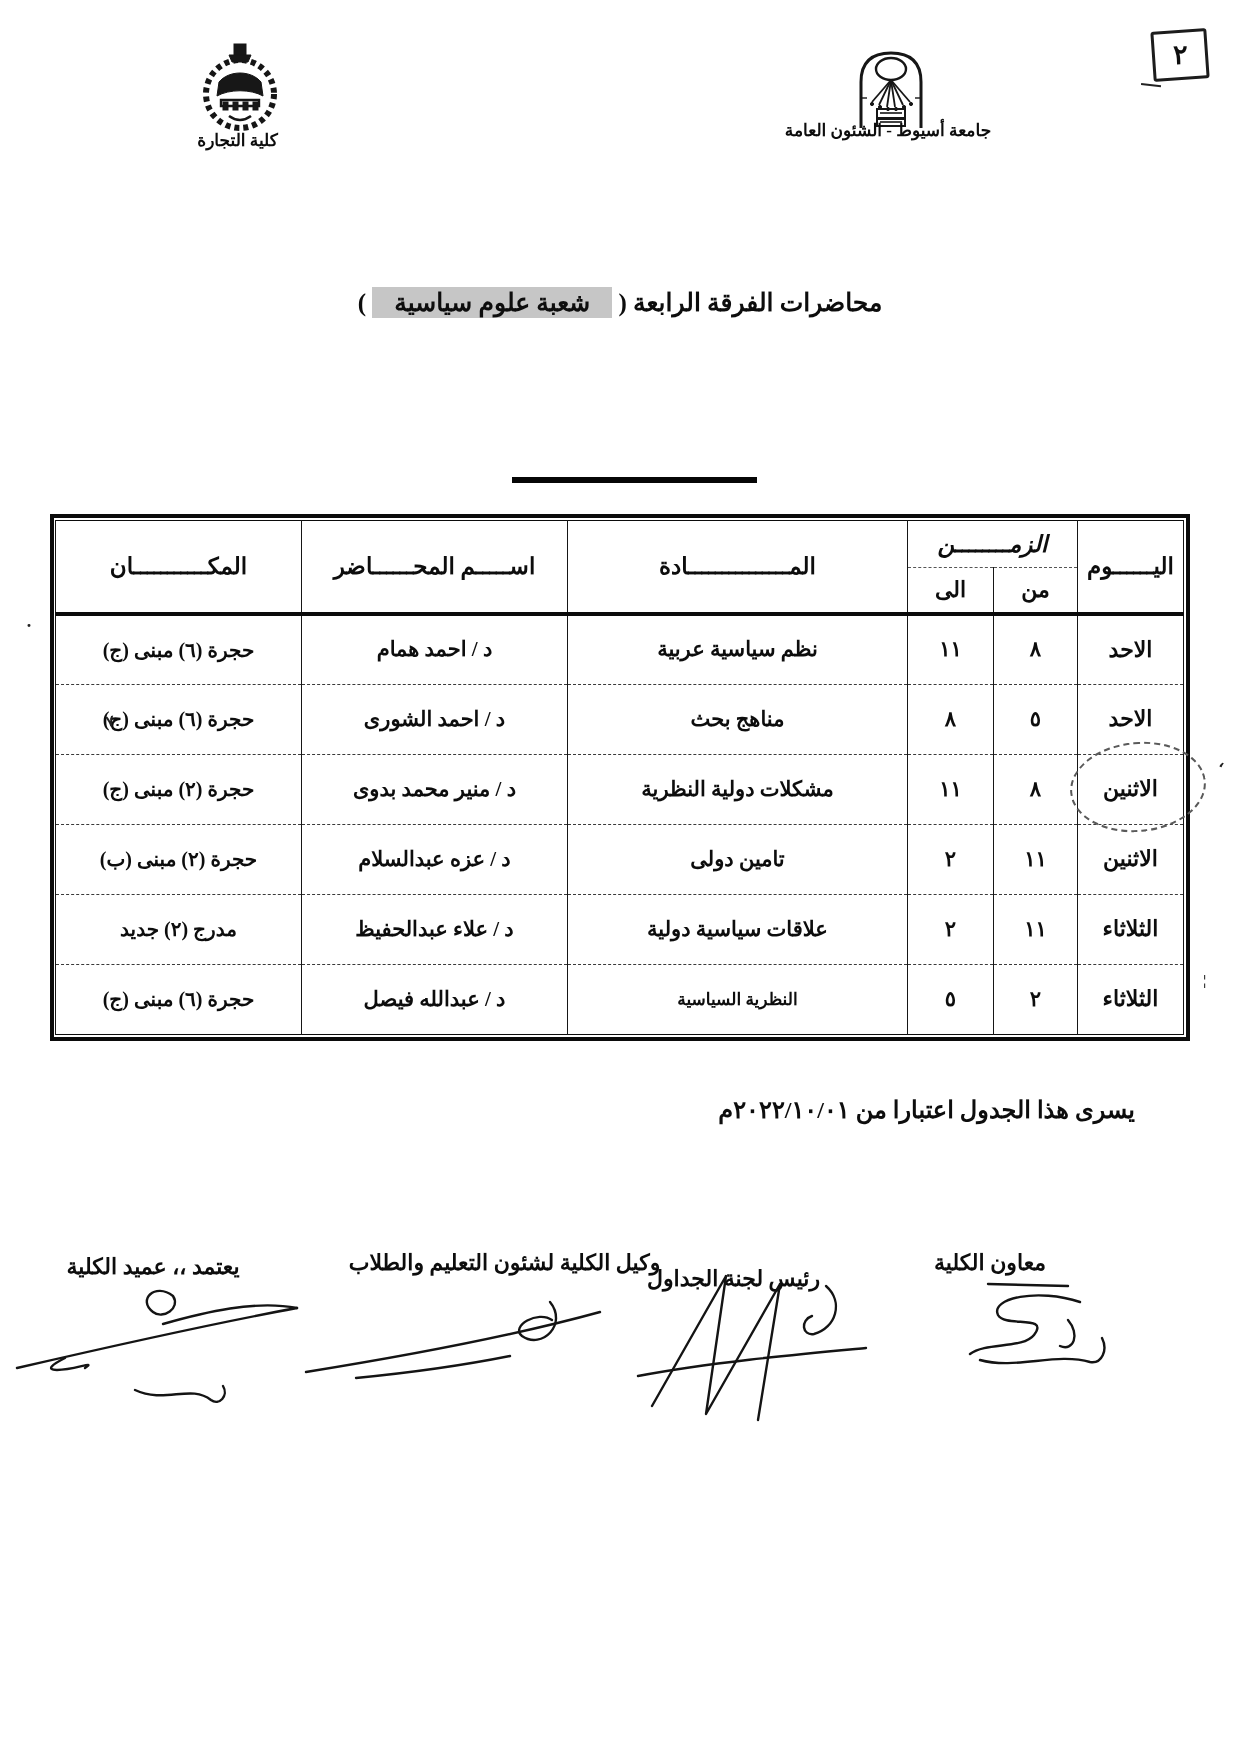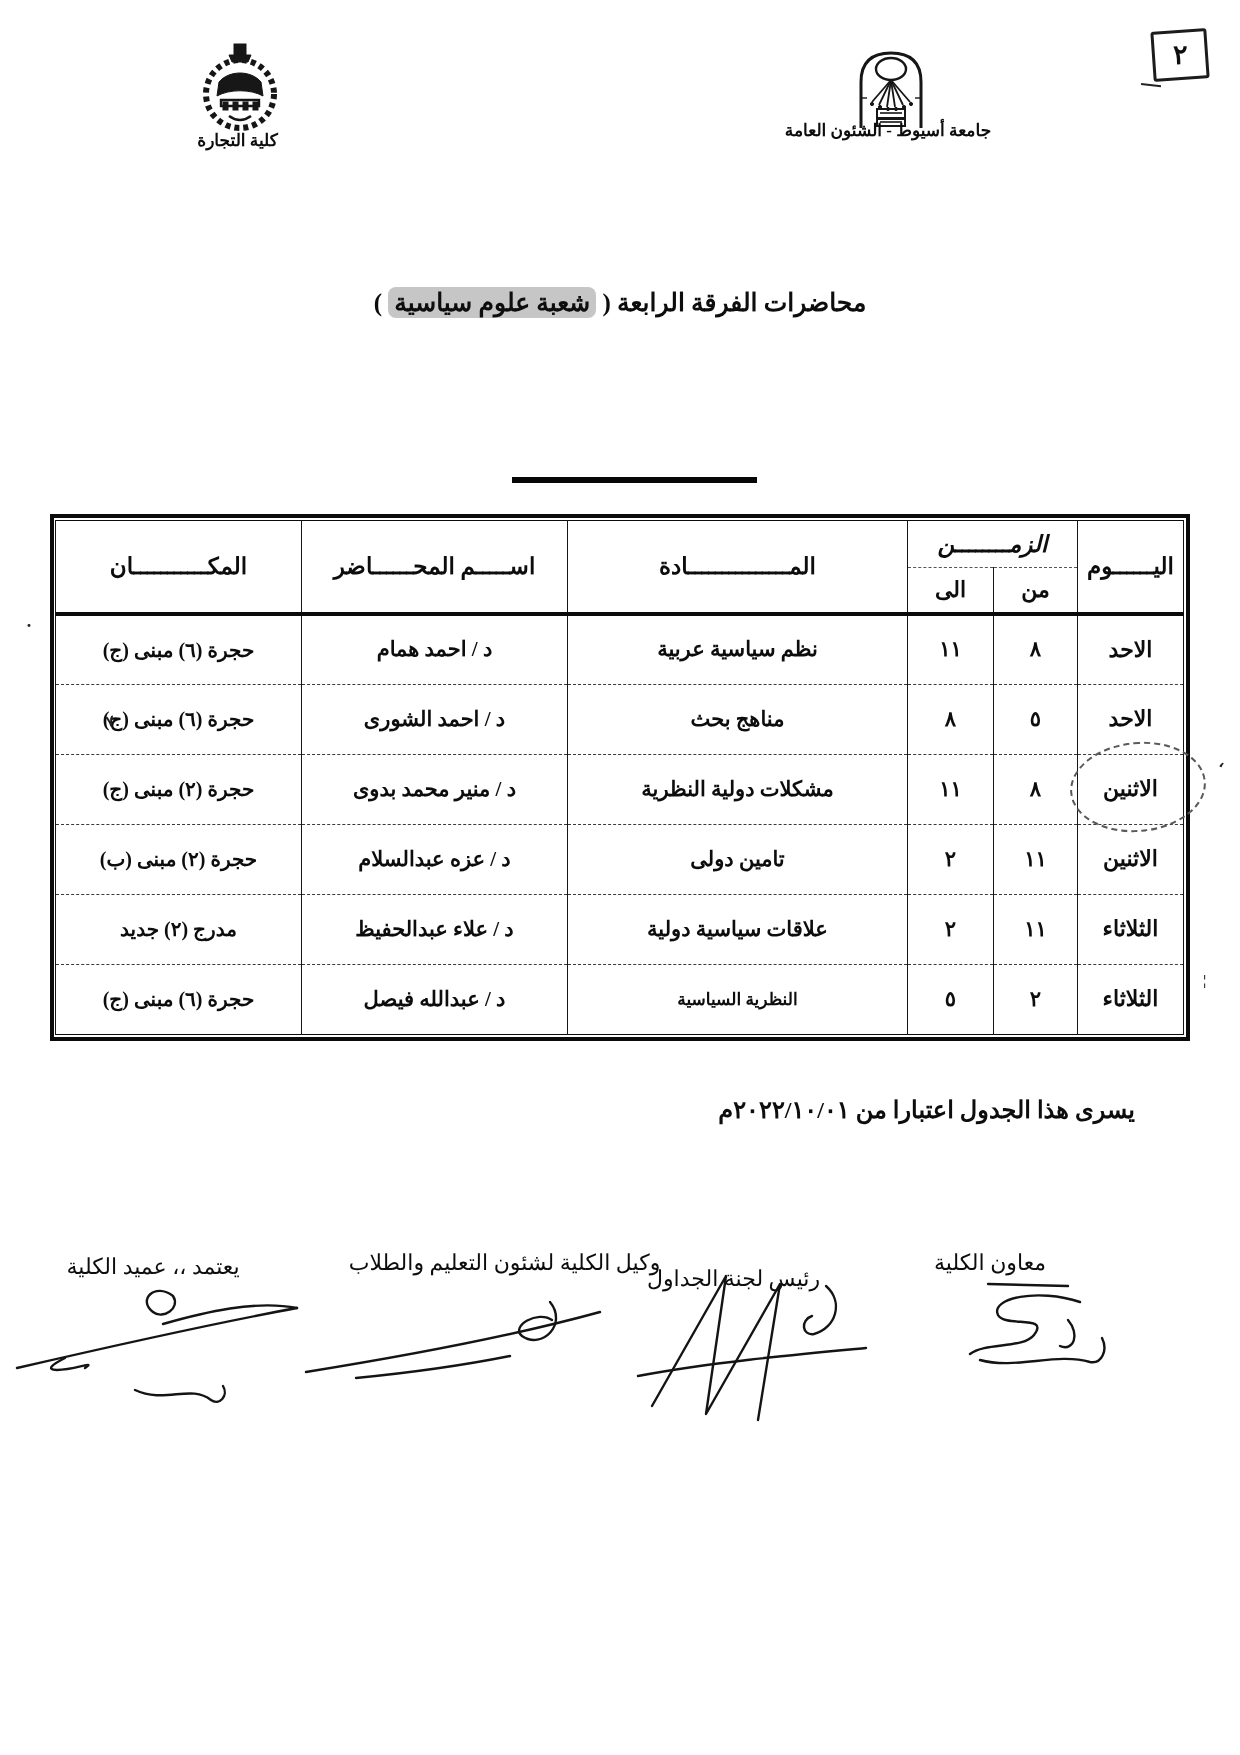--- a/index.html
+++ b/index.html
@@ -13,21 +13,21 @@
   .corner-num{font-size:27px;font-weight:bold;transform:rotate(3deg);}
 
   .logo{position:absolute;}
   .logo-caption{position:absolute;font-weight:bold;font-size:17px;text-align:center;white-space:nowrap;}
 
   
   .title-line{position:absolute;left:0;width:100%;text-align:center;font-weight:bold;}
   .t1{top:222px;font-size:27px;}
   .t2{top:288px;font-size:25px;}
   .t3{top:350px;font-size:25px;}
-  .hl{background:#c6c6c6;padding:2px 6px;border-radius:8px;}
+  .hl{background:#c6c6c6;padding:2px 22px;}
   .rule{position:absolute;left:512px;top:477px;width:245px;height:6px;background:#060606;}
 
   
   .table-frame{position:absolute;left:50px;top:514px;width:1140px;box-sizing:border-box;
     border:4px solid #0b0b0b;padding:2px;background:#fff;}
   table.sched{width:100%;border-collapse:collapse;table-layout:fixed;border:1px solid #0b0b0b;direction:rtl;}
   table.sched th,table.sched td{border-left:1px solid #161616;border-right:1px solid #161616;
     text-align:center;vertical-align:middle;font-weight:bold;padding:0;overflow:hidden;}
   thead th{font-size:23px;border-bottom:4px solid #0b0b0b;}
   th.time-head{border-bottom:1px dashed #555;height:46px;font-style:italic;}
@@ -47,21 +47,21 @@
   .mark{position:absolute;font-weight:bold;color:#222;}
   .check-mark{left:106px;top:712px;font-size:15px;transform:rotate(-12deg);}
   .left-dot{left:26px;top:616px;font-size:18px;}
   .right-tick{left:1220px;top:752px;font-size:16px;transform:rotate(20deg);}
   .br-mark{left:1203px;top:972px;font-size:15px;}
 
   
   .effective{position:absolute;top:1096px;right:105px;font-size:24px;font-weight:bold;white-space:nowrap;direction:rtl;text-align:right;}
 
   
-  .sig-label{position:absolute;font-size:22px;font-weight:normal;text-align:center;white-space:nowrap;}
+  .sig-label{position:absolute;font-size:22px;font-weight:bold;text-align:center;white-space:nowrap;}
   .lbl-moawen{left:915px;top:1250px;width:150px;}
   .lbl-raees{left:636px;top:1250px;width:195px;margin-top:16px;}
   .lbl-wakeel{left:300px;top:1250px;width:315px;margin-left:47px;}
   .lbl-ameed{left:38px;top:1254px;width:230px;}
   .sig{position:absolute;}
   .sig path{fill:none;stroke:#141414;stroke-width:2.4;stroke-linecap:round;stroke-linejoin:round;}
   .emblem path,.emblem circle,.emblem rect,.emblem ellipse,.emblem line{stroke:#161616;}
 </style>
 </head>
 <body>

